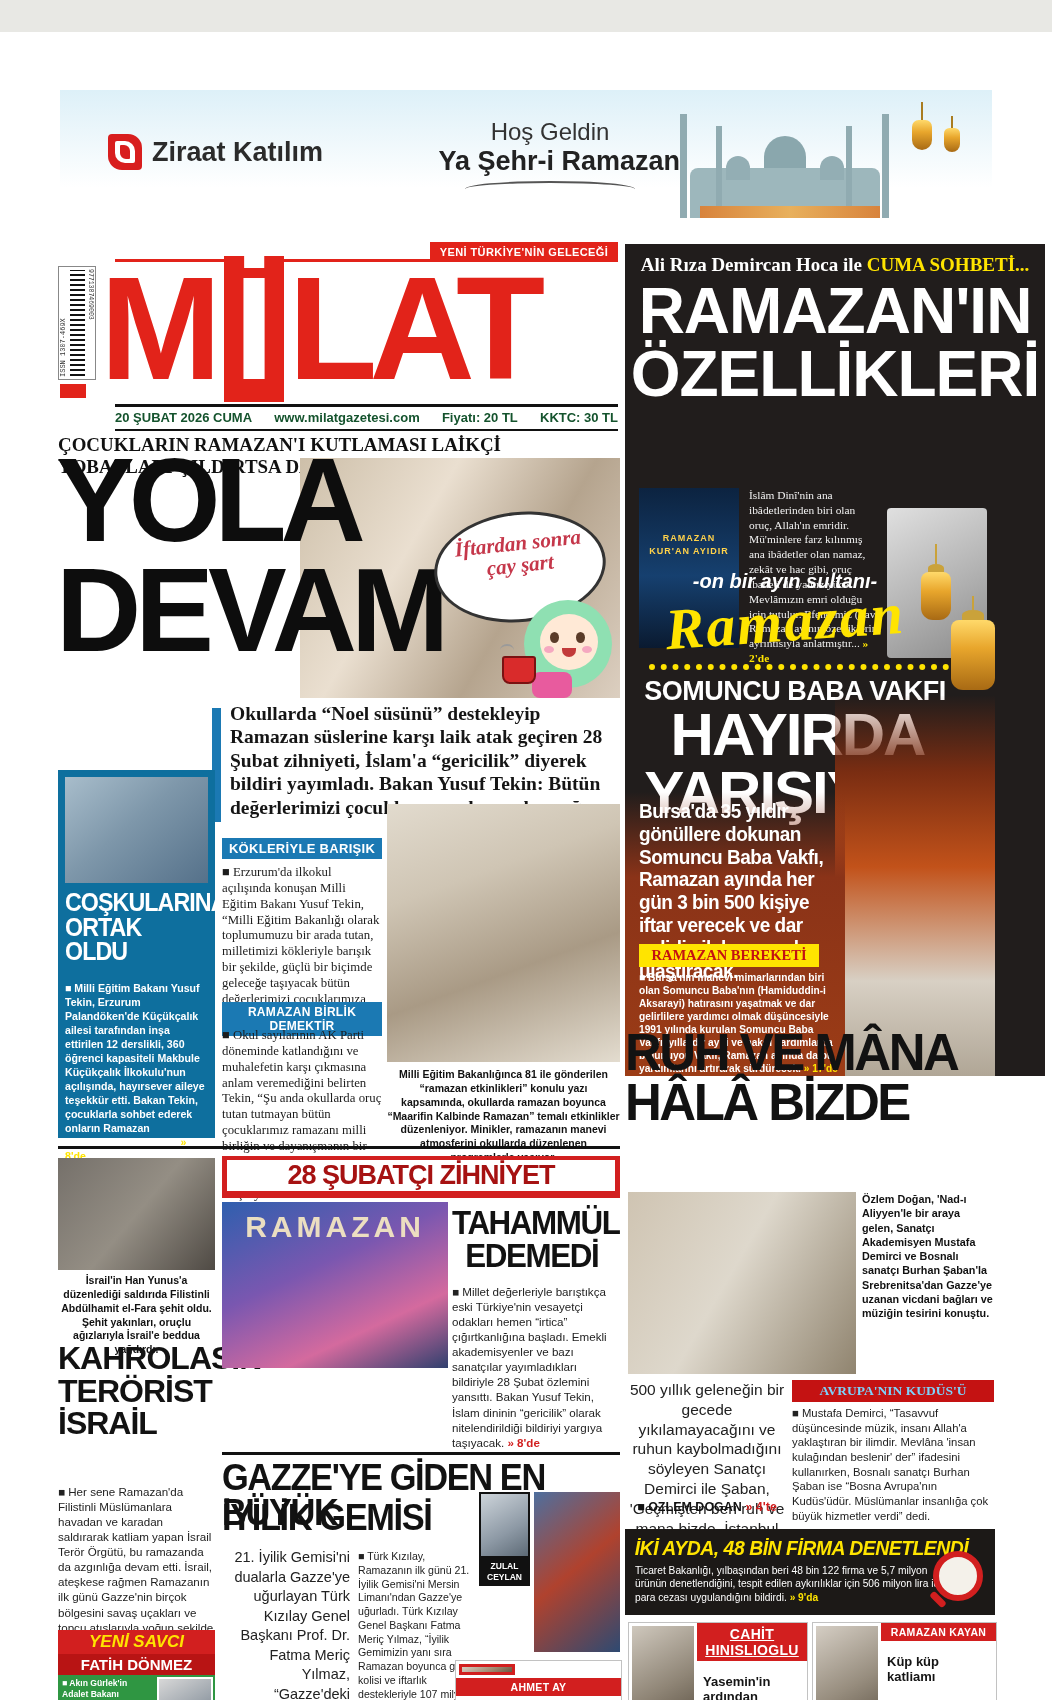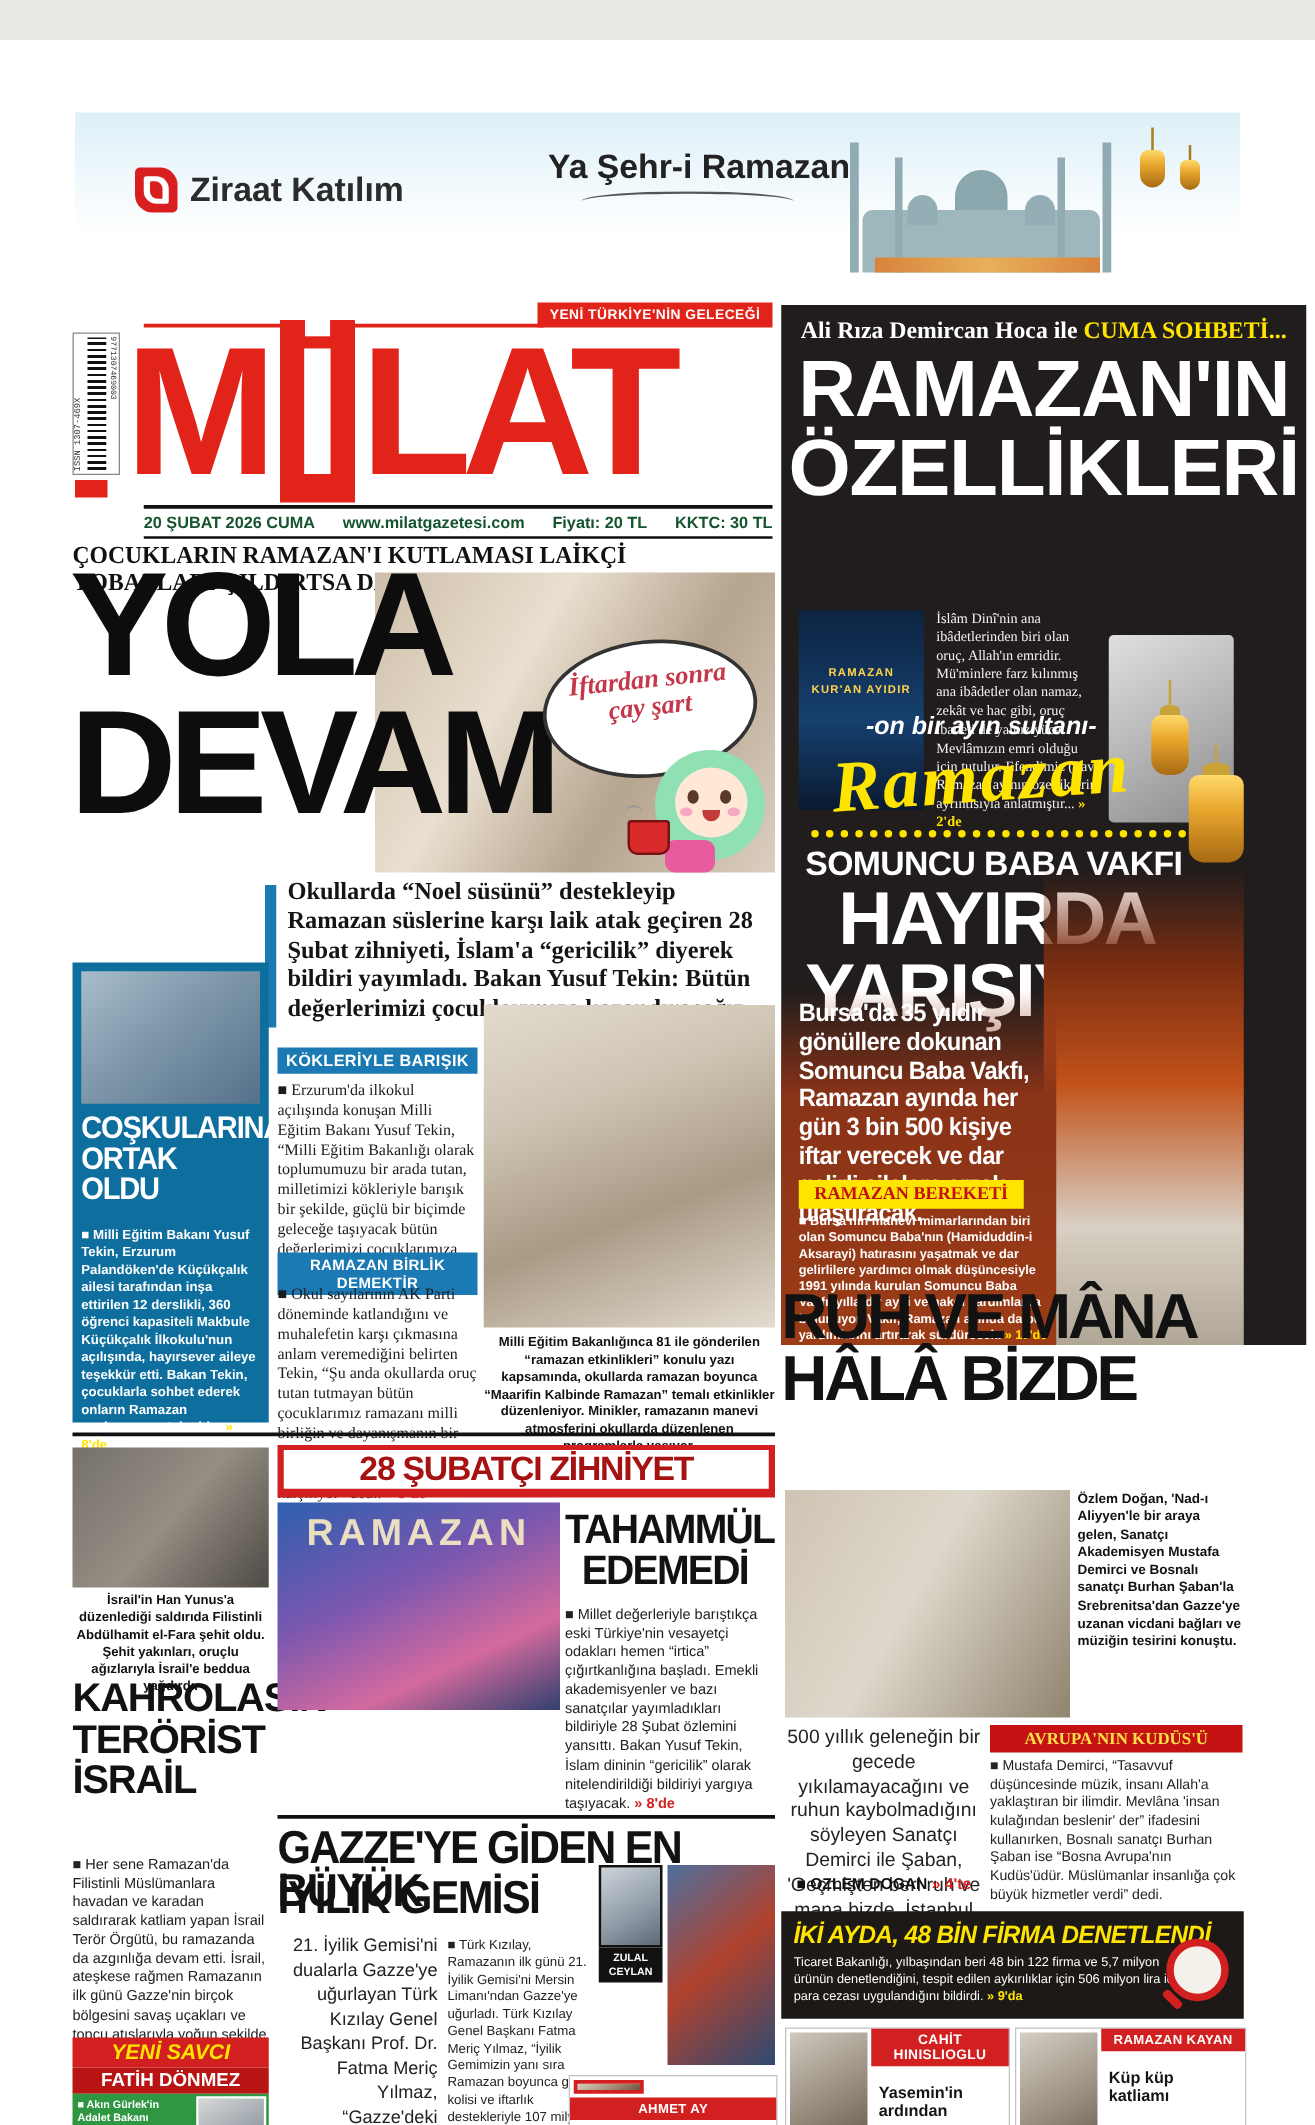--- a/index.html
+++ b/index.html
@@ -33,20 +33,21 @@
 
   <div class="ab" style="left:60px;top:58px;width:932px;height:130px;background:linear-gradient(180deg,#ddf0f8,#ffffff 75%);">
     <div class="ab" style="left:48px;top:44px;display:flex;align-items:center;gap:10px;">
       <div style="width:34px;height:36px;background:#d81e1e;border-radius:4px 14px 4px 14px;position:relative;">
         <div style="position:absolute;left:7px;top:7px;width:20px;height:22px;background:#fff;border-radius:2px 10px 2px 10px;"></div>
         <div style="position:absolute;left:12px;top:11px;width:10px;height:14px;background:#d81e1e;border-radius:1px 6px 1px 6px;"></div>
       </div>
       <div style="font:bold 27px 'Liberation Sans',sans-serif;color:#2b2b2b;">Ziraat Katılım</div>
     </div>
     <div class="ab" style="left:360px;top:28px;width:260px;text-align:center;">
+      <div style="font:24px 'Liberation Sans',sans-serif;color:#333;">Hoş Geldin</div>
       <div style="font:bold 27px 'Liberation Sans',sans-serif;color:#222;text-align:right;">Ya Şehr-i Ramazan</div>
       <div style="margin:4px auto 0 auto;width:170px;height:14px;border-top:2px solid #555;border-radius:50%;"></div>
     </div>
 
     <div class="ab" style="left:600px;top:16px;width:250px;height:112px;">
       <div class="ab" style="left:104px;top:30px;width:42px;height:42px;background:#8aa7ad;border-radius:50% 50% 0 0;"></div>
       <div class="ab" style="left:30px;top:62px;width:190px;height:50px;background:#9db7bc;border-radius:8px 8px 0 0;"></div>
       <div class="ab" style="left:20px;top:8px;width:7px;height:104px;background:#90abb1;"></div>
       <div class="ab" style="left:56px;top:20px;width:6px;height:92px;background:#90abb1;"></div>
       <div class="ab" style="left:186px;top:20px;width:6px;height:92px;background:#90abb1;"></div>
@@ -240,21 +241,21 @@
 
   <div class="ab hl preline" style="left:625px;top:996px;width:375px;font-size:51px;letter-spacing:-2.5px;line-height:.98;">RUH VE MÂNA
 HÂLÂ BİZDE</div>
   <div class="ab photo" style="left:628px;top:1160px;width:228px;height:182px;background:linear-gradient(120deg,#cfc4b2,#ded8cc 45%,#90846f);"></div>
   <div class="ab" style="left:862px;top:1160px;width:132px;font:bold 10.8px 'Liberation Sans',sans-serif;line-height:1.32;color:#111;">Özlem Doğan, 'Nad-ı Aliyyen'le bir araya gelen, Sanatçı Akademisyen Mustafa Demirci ve Bosnalı sanatçı Burhan Şaban'la Srebrenitsa'dan Gazze'ye uzanan vicdani bağları ve müziğin tesirini konuştu.</div>
   <div class="ab" style="left:628px;top:1348px;width:158px;font:15.5px 'Liberation Sans',sans-serif;line-height:1.28;color:#222;text-align:center;">500 yıllık geleneğin bir gecede yıkılamayacağını ve ruhun kaybolmadığını söyleyen Sanatçı Demirci ile Şaban, 'Geçmişten beri ruh ve mana bizde. İstanbul bizim için hala Payitaht'tır!' dedi.</div>
   <div class="ab" style="left:628px;top:1468px;width:158px;text-align:center;font:bold 12.5px 'Liberation Sans',sans-serif;color:#111;">
     <span>■ OZLEM DOGAN</span>
     <span class="ref">» 4'te</span>
   </div>
-  <div class="ab" style="left:792px;top:1348px;width:202px;background:#c41212;color:#fde047;font:bold 13.5px 'Liberation Serif',serif;text-align:center;padding:3px 0;">AVRUPA'NIN KUDÜS'Ü</div>
+  <div class="ab" style="left:792px;top:1348px;width:202px;background:#c41212;color:#7dd3fc;font:bold 13.5px 'Liberation Serif',serif;text-align:center;padding:3px 0;">AVRUPA'NIN KUDÜS'Ü</div>
   <div class="ab" style="left:792px;top:1374px;width:202px;font:11.3px 'Liberation Sans',sans-serif;line-height:1.3;color:#222;">■ Mustafa Demirci, “Tasavvuf düşüncesinde müzik, insanı Allah'a yaklaştıran bir ilimdir. Mevlâna 'insan kulağından beslenir' der” ifadesini kullanırken, Bosnalı sanatçı Burhan Şaban ise “Bosna Avrupa'nın Kudüs'üdür. Müslümanlar insanlığa çok büyük hizmetler verdi” dedi.</div>
 
   <div class="ab" style="left:625px;top:1497px;width:370px;height:86px;background:#1c1917;">
     <div style="padding:8px 8px 2px 10px;color:#ffe400;font:italic bold 20px 'Liberation Sans',sans-serif;letter-spacing:-.5px;transform:scaleX(.97);transform-origin:0 0;">İKİ AYDA, 48 BİN FİRMA DENETLENDİ</div>
     <div style="padding:2px 42px 0 10px;color:#fff;font:10.2px 'Liberation Sans',sans-serif;line-height:1.3;">
       <span>Ticaret Bakanlığı, yılbaşından beri 48 bin 122 firma ve 5,7 milyon ürünün denetlendiğini, tespit edilen aykırılıklar için 506 milyon lira idari para cezası uygulandığını bildirdi.</span>
       <span class="ref-yellow">» 9'da</span>
     </div>
     <div class="ab" style="right:10px;top:22px;width:52px;height:52px;">
       <div style="width:38px;height:38px;border:6px solid #d21f1f;border-radius:50%;background:#f4f1ea;"></div>
@@ -267,21 +268,21 @@
     <div style="flex:1;">
       <div class="name-strip">AHMET AY</div>
       <div class="col-title">Oruç fıkhı üzerine</div>
       <div class="col-ref">» 9'da</div>
     </div>
   </div>
 
   <div class="ab colbox" style="left:628px;top:1590px;width:178px;height:106px;display:flex;">
     <div class="photo" style="width:62px;height:98px;margin:3px;background:linear-gradient(150deg,#cfc8bd,#8f8576 60%,#5d5345);"></div>
     <div style="flex:1;">
-      <div class="name-strip" style="font-size:11px;">CAHİT HINISLIOGLU</div>
+      <div class="name-strip" style="font-size:14px;text-decoration:underline;">CAHİT HINISLIOGLU</div>
       <div class="col-title" style="padding-top:14px;">Yasemin'in ardından</div>
       <div class="col-ref" style="margin-top:18px;">» 7'de</div>
     </div>
   </div>
 
   <div class="ab colbox" style="left:812px;top:1590px;width:183px;height:106px;display:flex;">
     <div class="photo" style="width:62px;height:98px;margin:3px;background:linear-gradient(150deg,#d5cec4,#978d7e 60%,#645a4c);"></div>
     <div style="flex:1;">
       <div class="name-strip">RAMAZAN KAYAN</div>
       <div class="col-title" style="padding-top:14px;">Küp küp katliamı</div>

